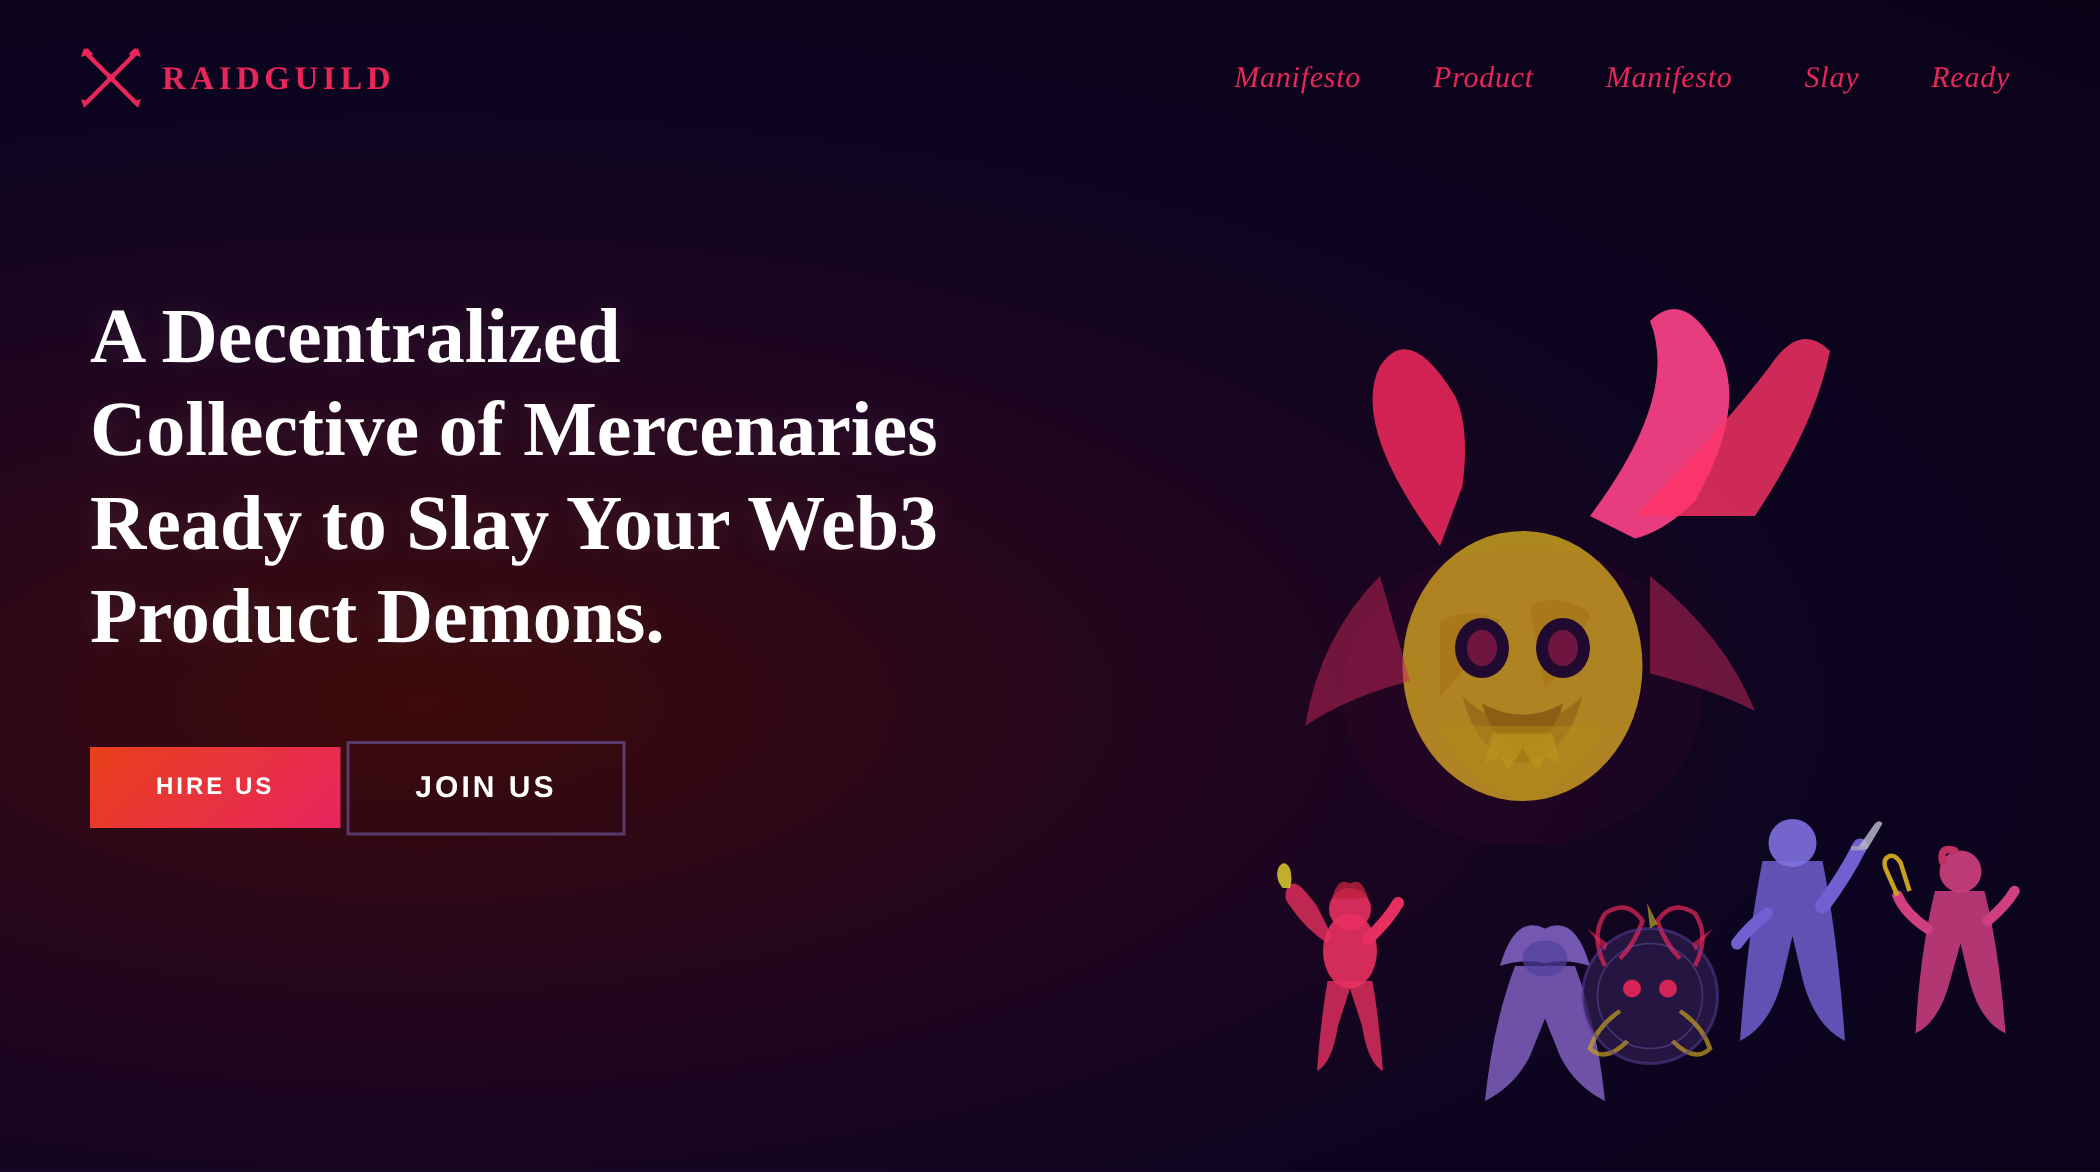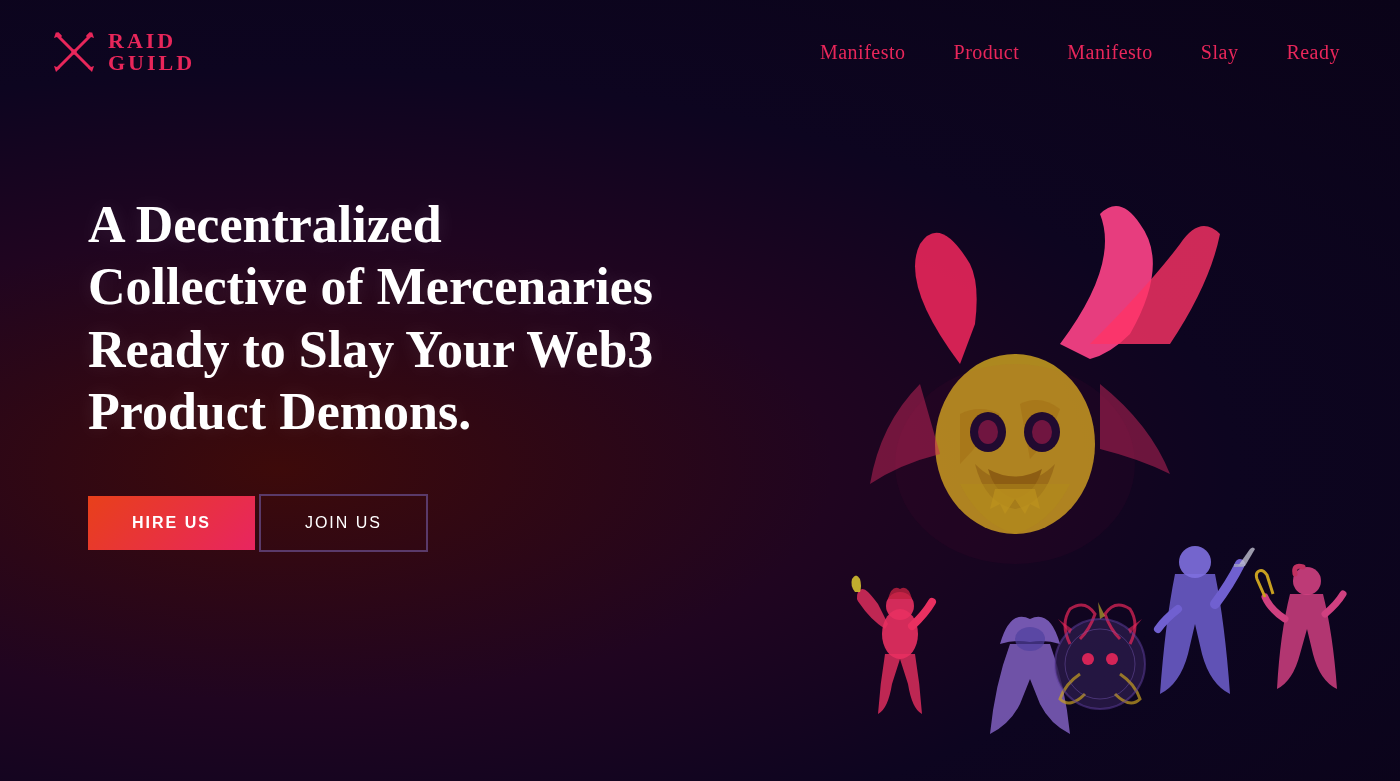--- a/index.html
+++ b/index.html
@@ -37,21 +37,21 @@
       gap: 10px;
     }
 
     .logo-icon {
       width: 48px;
       height: 48px;
     }
 
     .logo-text {
       display: flex;
-      flex-direction: column;
+      flex-direction: row;
       line-height: 1;
     }
 
     .logo-text span {
       font-size: 22px;
       font-weight: 900;
       color: #e8265a;
       letter-spacing: 3px;
       font-family: 'Georgia', serif;
       text-transform: uppercase;
@@ -64,29 +64,30 @@
     }
 
     .nav-link {
       color: #e8265a;
       text-decoration: none;
       font-size: 20px;
       font-family: 'Georgia', serif;
       font-weight: 400;
       letter-spacing: 0.5px;
       cursor: pointer;
+      font-style: italic;
     }
 
     
     .main-content {
       position: relative;
       z-index: 5;
       display: flex;
       align-items: flex-start;
-      padding: 60px 60px 0 88px;
+      padding: 60px 60px 0 60px;
       height: calc(100% - 110px);
     }
 
     .hero-text {
       flex: 0 0 auto;
       width: 580px;
       padding-top: 30px;
     }
 
     .hero-headline {
@@ -116,22 +117,22 @@
       cursor: pointer;
       font-family: 'Arial', sans-serif;
       text-transform: uppercase;
     }
 
     .btn-join {
       background: transparent;
       color: #ffffff;
       border: 2px solid #5a3a6a;
       padding: 18px 44px;
-      font-size: 16px;
-      font-weight: 400;
+      font-size: 20px;
+      font-weight: 700;
       letter-spacing: 2px;
       cursor: pointer;
       font-family: 'Arial', sans-serif;
       text-transform: uppercase;
     }
 
     
     .illustration {
       position: absolute;
       right: 30px;

